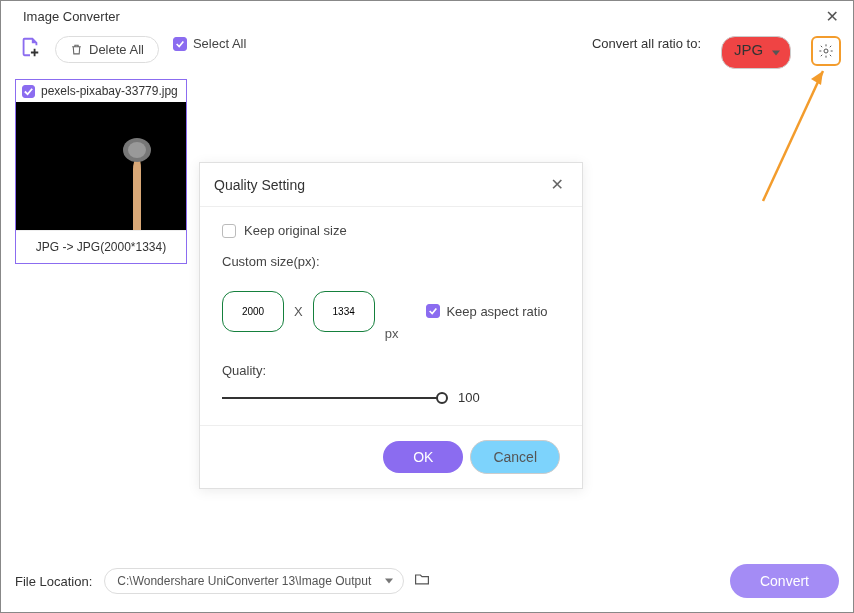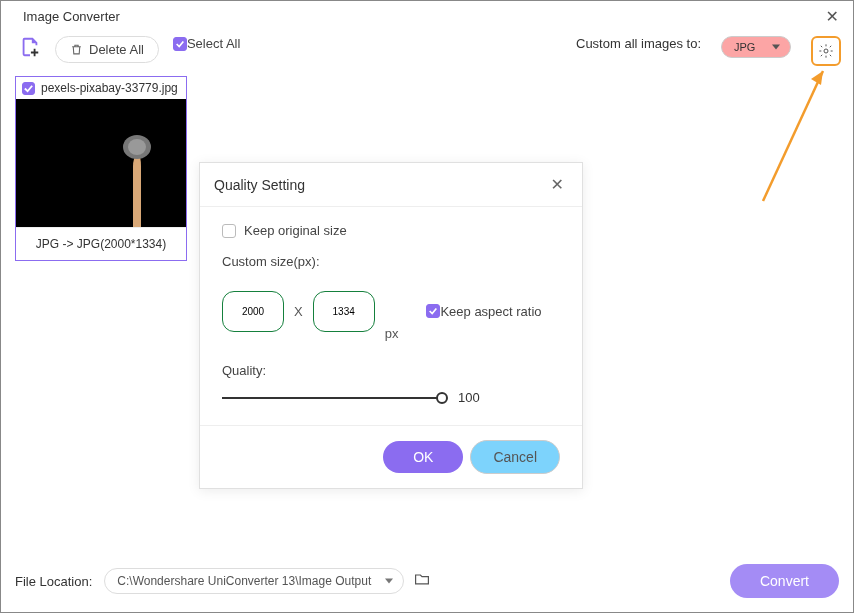--- a/index.html
+++ b/index.html
@@ -6,26 +6,26 @@
 body { width: 854px; height: 613px; background: #fff; position: relative; border: 1px solid #888; overflow: hidden; }
 
 .titlebar { display: flex; align-items: center; justify-content: space-between; padding: 4px 8px 2px 22px; font-size: 13px; color: #333; }
 .titlebar .close-x { font-size: 16px; color: #555; cursor: pointer; padding: 2px 6px; }
 
 .toolbar { display: flex; align-items: flex-start; padding: 6px 12px 10px 18px; gap: 14px; }
 .add-icon { width: 22px; height: 22px; display: flex; align-items: center; justify-content: center; }
 .add-icon svg { width: 22px; height: 22px; }
 .pill-btn { border: 1px solid #ddd; border-radius: 16px; padding: 5px 14px; font-size: 13px; color: #444; background: #fff; display: flex; align-items: center; gap: 6px; cursor: pointer; }
 .trash-ic { width: 13px; height: 13px; }
-.chk-wrap { display: flex; align-items: center; font-size: 13px; color: #444; }
+.chk-wrap { display: flex; align-items: center; gap: 6px; font-size: 13px; color: #444; }
 .chk { width: 14px; height: 14px; border: 1.5px solid #8b6cf0; border-radius: 3px; display: inline-flex; align-items: center; justify-content: center; background: #8b6cf0; }
 .chk svg { width: 10px; height: 10px; }
 .spacer { flex: 1; }
 .convert-to { font-size: 13px; color: #333; margin-right: 6px; }
-.format-select { border: 1px solid #ccc; border-radius: 14px; padding: 4px 26px 4px 12px; font-size: 11px; color: #333; background: #fca5a5; position: relative; min-width: 70px; }
+.format-select { border: 1px solid #ccc; border-radius: 14px; padding: 4px 26px 10px 12px; font-size: 15px; color: #333; background: #ef4444; position: relative; min-width: 70px; }
 .format-select::after { content: ''; position: absolute; right: 10px; top: 50%; width: 0; height: 0; border-left: 4px solid transparent; border-right: 4px solid transparent; border-top: 5px solid #555; transform: translateY(-50%); }
 .gear-btn { width: 30px; height: 30px; border: 2px solid #f39c2c; border-radius: 6px; display: flex; align-items: center; justify-content: center; cursor: pointer; margin-left: 6px; }
 .gear-btn svg { width: 16px; height: 16px; }
 
 .content { padding: 0 14px; position: relative; }
 .thumb-card { width: 172px; border: 1.5px solid #8b6cf0; border-radius: 0; overflow: hidden; }
 .thumb-head { display: flex; align-items: center; gap: 6px; padding: 4px 6px; font-size: 12px; color: #333; }
 .thumb-chk { width: 13px; height: 13px; border: 1.5px solid #8b6cf0; border-radius: 3px; background: #8b6cf0; display: inline-flex; align-items: center; justify-content: center; }
 .thumb-img { width: 100%; height: 128px; background: #000; position: relative; overflow: hidden; }
 .hand-shape { position: absolute; bottom: 0; left: 58%; width: 44px; height: 100px; }
@@ -84,21 +84,21 @@
   </button>
   <label class="chk-wrap">
     <span class="chk">
         <svg viewBox="0 0 12 12">
           <path fill="none" stroke="#fff" stroke-width="2" d="M2 6l3 3 5-6"></path>
         </svg>
       </span>
     <span>Select All</span>
   </label>
   <span class="spacer"></span>
-  <span class="convert-to">Custom all images to:</span>
+  <span class="convert-to">Convert all ratio to:</span>
   <div class="format-select">
     <span>JPG</span>
   </div>
   <div class="gear-btn">
     <svg viewBox="0 0 24 24">
         <circle cx="12" cy="12" r="3" fill="none" stroke="#555" stroke-width="1.5"></circle>
         <path fill="none" stroke="#555" stroke-width="1.5" d="M12 2v3M12 19v3M4.2 4.2l2.1 2.1M17.7 17.7l2.1 2.1M2 12h3M19 12h3M4.2 19.8l2.1-2.1M17.7 6.3l2.1-2.1"></path>
       </svg>
   </div>
 </div>

